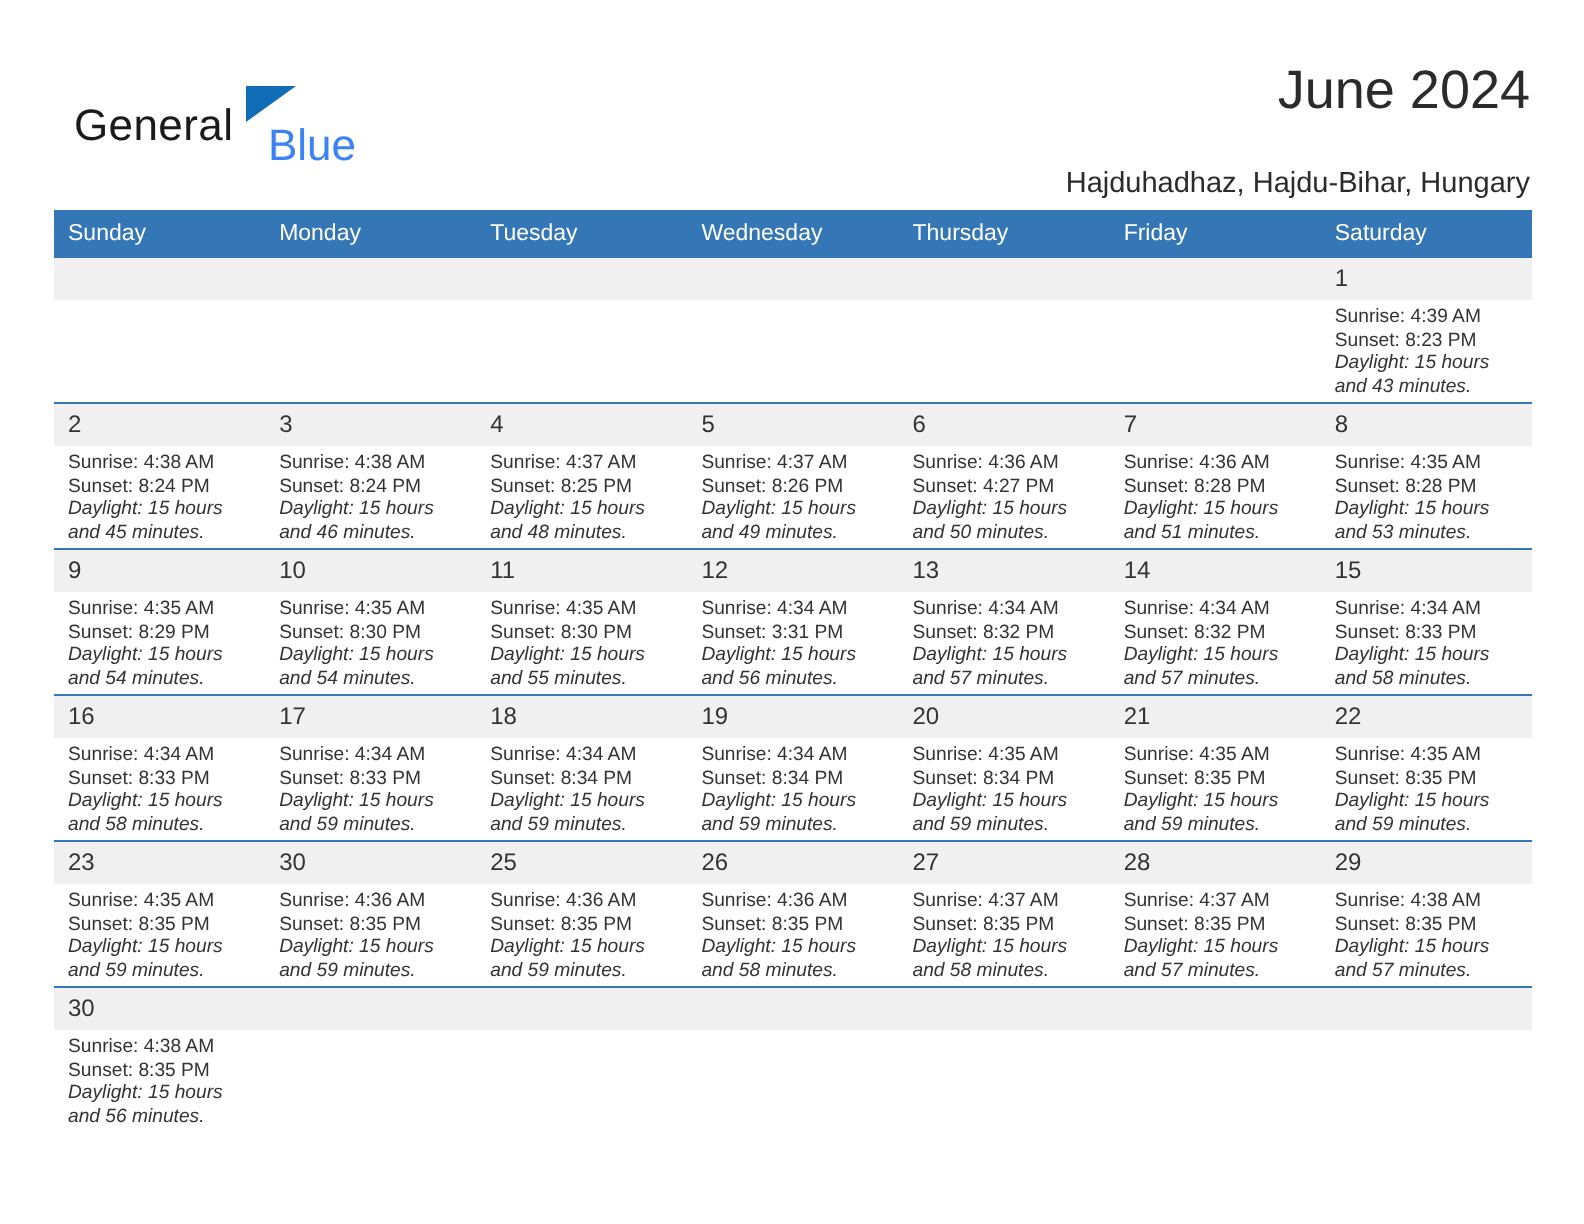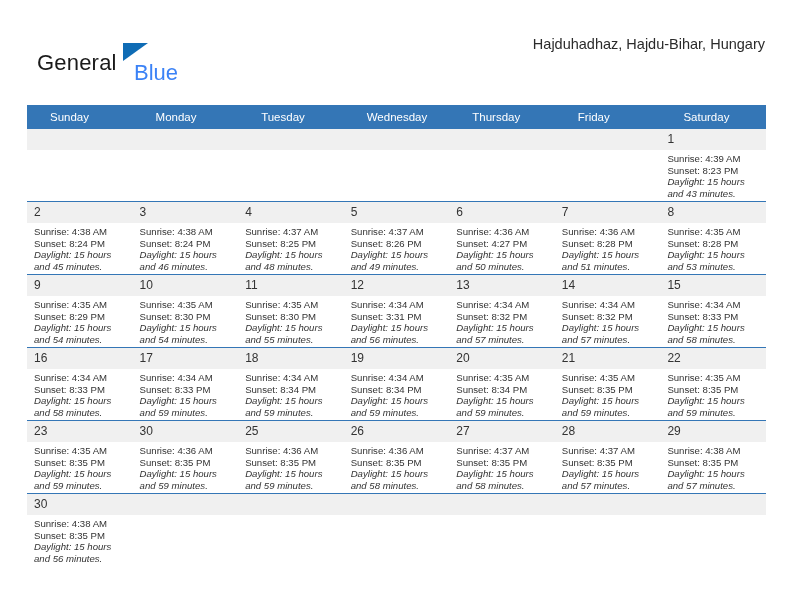--- a/index.html
+++ b/index.html
@@ -74,40 +74,40 @@
     font-size: 27px;
     color: #2b2b2b;
     font-weight: normal;
     line-height: 34px;
     white-space: nowrap;
   }
   .cal-subtitle {
     font-size: 14.5px;
     color: #2b2b2b;
     line-height: 22px;
-    margin-top: 5px;
+    margin-top: 19px;
     white-space: nowrap;
   }
 
   
   .calendar {
     position: absolute;
     left: 27px;
     top: 105px;
     width: 739px;
     border-collapse: collapse;
     table-layout: fixed;
   }
   .calendar th {
     background: #3476b6;
     color: #ffffff;
     font-weight: normal;
     font-size: 11.5px;
     text-align: left;
-    padding: 5px 0 5px 23px;
+    padding: 5px 0 5px 7px;
     height: 14px;
     line-height: 14px;
     border: none;
   }
   .calendar td {
     vertical-align: top;
     padding: 0;
     border: none;
     border-top: 1px solid #3476b6;
     width: 105.57px;
@@ -149,20 +149,21 @@
 
   <div class="header">
 
     <div class="logo">
       <span class="logo-general">General</span>
       <span class="logo-triangle"></span>
       <span class="logo-blue">Blue</span>
     </div>
 
     <div class="title-block">
+      <div class="cal-title">June 2024</div>
       <div class="cal-subtitle">Hajduhadhaz, Hajdu-Bihar, Hungary</div>
     </div>
 
   </div>
 
   <table class="calendar">
     <thead>
       <tr>
         <th>Sunday</th>
         <th>Monday</th>

